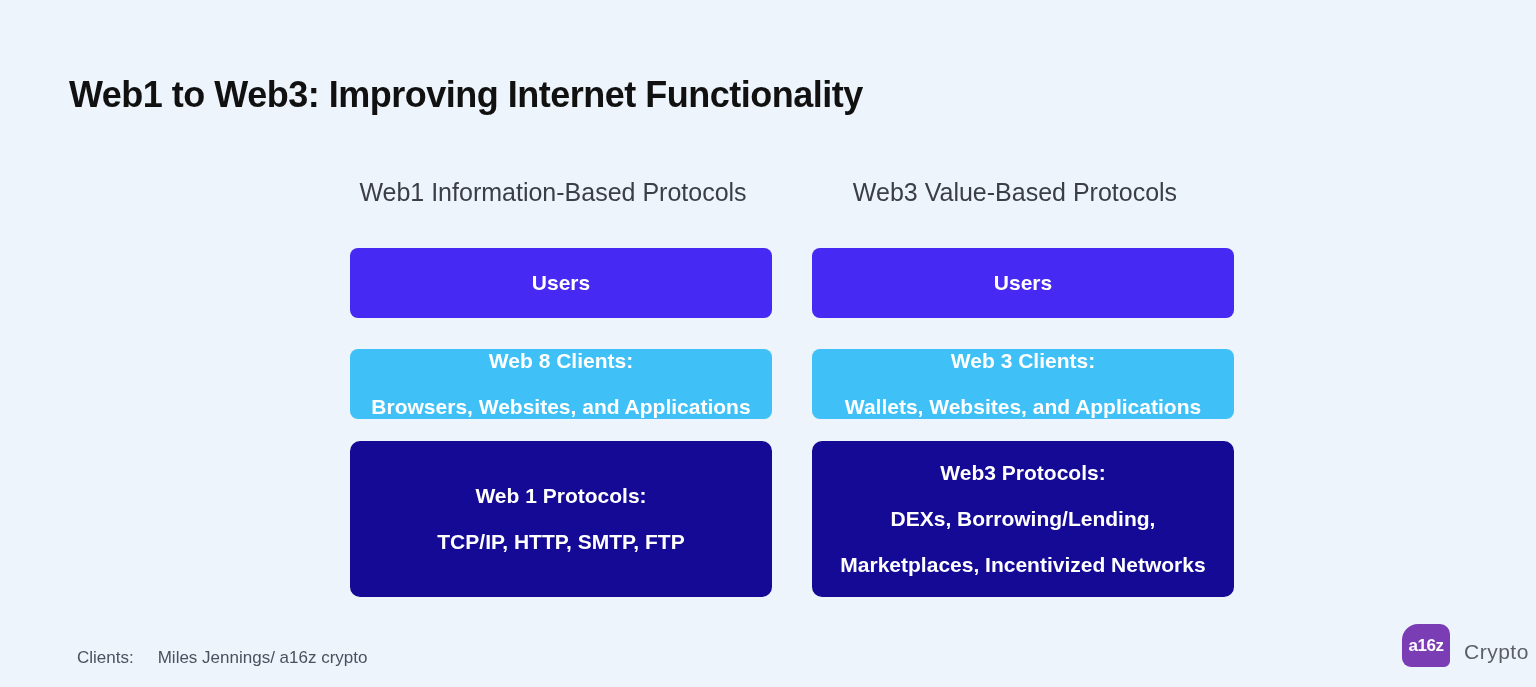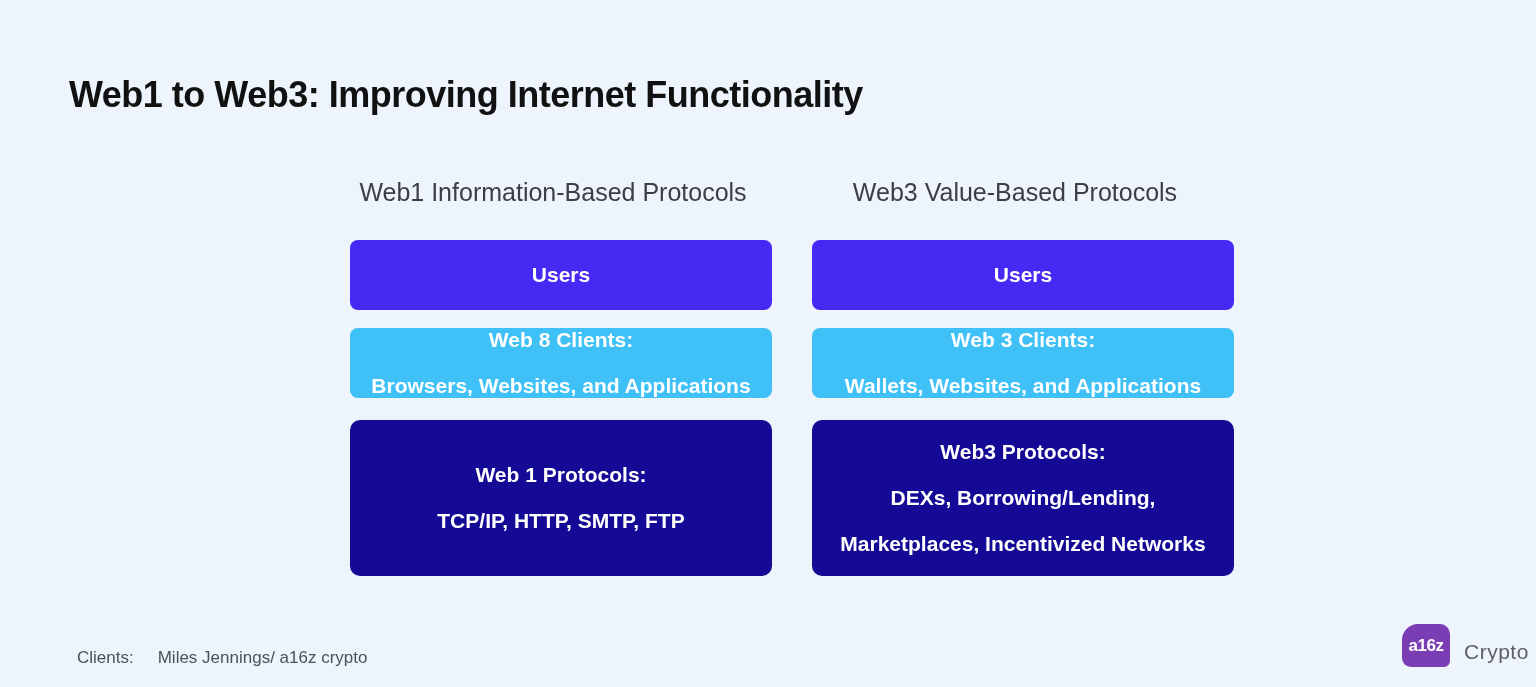--- a/index.html
+++ b/index.html
@@ -39,37 +39,37 @@
     width: 422px;
   }
   .column-left  { left: 326px; }
   .column-right { left: 788px; }
   .col-heading {
     font-size: 25px;
     font-weight: normal;
     line-height: 36px;
     text-align: center;
     color: var(--heading-text);
-    margin-bottom: 22px;
+    margin-bottom: 30px;
   }
   .box {
     width: 422px;
     border-radius: 8px;
     display: flex;
     flex-direction: column;
     align-items: center;
     justify-content: center;
     text-align: center;
     color: var(--box-text);
     font-weight: bold;
     font-size: 21px;
     line-height: 30px;
     padding: 4px 10px;
   }
-  .box-users     { height: 70px;  background: var(--box-users);     margin-bottom: 18px; }
+  .box-users     { height: 70px;  background: var(--box-users);     margin-bottom: 31px; }
   .box-clients   { height: 70px;  background: var(--box-clients);   margin-bottom: 22px; }
   .box-protocols { height: 156px; background: var(--box-protocols); border-radius: 10px; }
   .footer-source {
     position: absolute;
     left: 45px;
     top: 624px;
     font-size: 17px;
     color: var(--source-text);
   }
   .footer-source .src-text { margin-left: 8px; }

